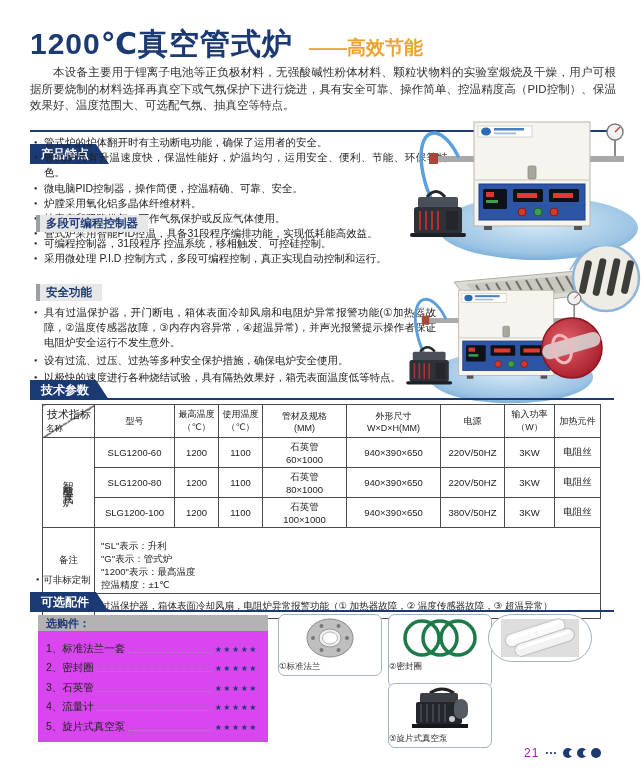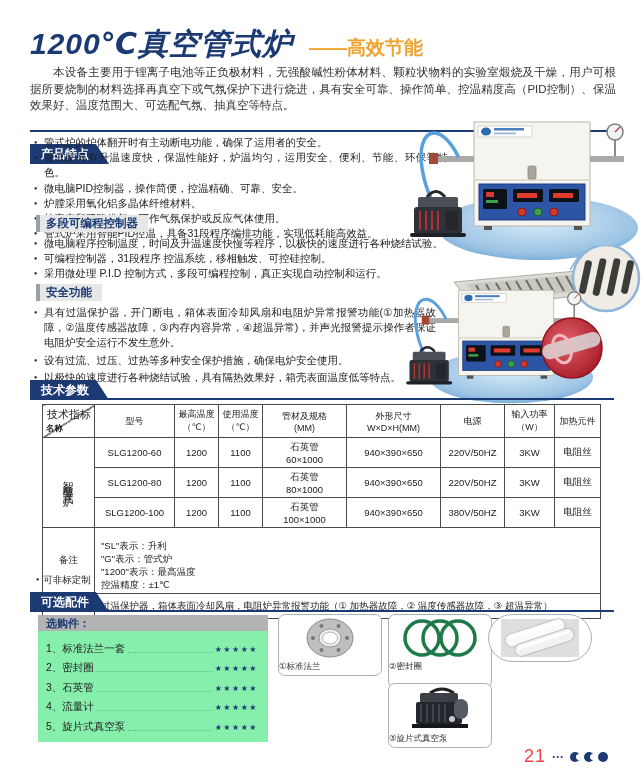--- a/index.html
+++ b/index.html
@@ -6,21 +6,21 @@
   html,body { background:#888; }
   body { display:flex; justify-content:center; }
   .page {
     position:relative; width:644px; height:771px; background:#ffffff;
     font-family:"Liberation Sans","DejaVu Sans",sans-serif; color:#222; overflow:hidden;
   }
   .abs { position:absolute; }
 
   
   .title-row { top:24px; left:30px; width:560px; display:flex; align-items:baseline; }
-  .main-title { font-size:30px; font-weight:bold; color:#1b3a73; letter-spacing:1px;font-style:italic; }
+  .main-title { font-size:30px; font-weight:bold; color:#1b3a73; letter-spacing:1px; }
   .sub-title { font-size:19px; font-weight:bold; color:#eda42e; margin-left:16px; }
   .intro { top:64px; left:30px; width:586px; font-size:11.5px; line-height:16.5px;
            color:#333; text-indent:2em; text-align:justify; }
 
   
   .banner { height:20px; background:#1b3a73; color:#fff; font-size:12px; font-weight:bold;
             line-height:20px; padding:0 20px 0 11px;
             clip-path:polygon(0 0, calc(100% - 13px) 0, 100% 100%, 0 100%); }
   .hairline { height:2px; background:#1b3a73; }
 
@@ -40,46 +40,46 @@
   .spec-table { border-collapse:collapse; table-layout:fixed; width:558px; background:#fff; }
   .spec-table th, .spec-table td { border:1px solid #4a4a4a; text-align:center;
       vertical-align:middle; font-weight:normal; font-size:9.5px; color:#222;
       white-space:pre-line; padding:1px; }
   .spec-table th { font-size:9px; }
   .diag { position:relative;
       background:linear-gradient(to bottom right, transparent calc(50% - 0.6px),
                  #4a4a4a calc(50% - 0.6px), #4a4a4a calc(50% + 0.6px),
                  transparent calc(50% + 0.6px)); }
   .diag-top { position:absolute; top:2px; right:3px; font-size:11px; }
-  .diag-bottom { position:absolute; bottom:2px; left:3px; font-size:8.5px;font-weight:bold; }
+  .diag-bottom { position:absolute; bottom:2px; left:3px; font-size:8.5px; }
   .vert-text { writing-mode:vertical-rl; text-orientation:upright; letter-spacing:3px;
                font-size:10.5px; display:inline-block; }
   .note-cell { text-align:left !important; padding-left:6px !important; }
   .note-cell span { display:inline-block; margin-right:26px; font-size:9.5px; }
   .safety-cell { text-align:left !important; padding-left:6px !important; }
   .footnote { font-size:9.5px; color:#222; }
   .footnote::before { content:"●"; font-size:5.5px; vertical-align:2px; margin-right:4px; }
 
   
-  .opt-box { width:230px; background:#86efac; padding-bottom:8px; }
+  .opt-box { width:230px; background:#d946ef; padding-bottom:8px; }
   .opt-head { height:16px; line-height:16px; background:#b3b3b3; color:#1b3a73;
               font-weight:bold; font-size:11px; padding:0 8px; }
   .opt-item { display:flex; align-items:flex-end; padding:0 10px 0 8px; height:19.5px; }
   .opt-num, .opt-name { font-size:10.5px; color:#222; }
   .opt-leader { flex:1; border-bottom:1.5px dotted #999; margin:0 3px 3px 3px; }
   .opt-stars { font-size:8px; letter-spacing:1.5px; color:#1b3a73; padding-bottom:2px; }
 
   .card { position:absolute; width:104px; border:1px solid #a7b2bb; border-radius:7px;
           background:#fff; overflow:hidden; }
   .card .card-img { display:flex; justify-content:center; align-items:center; }
   .card .cap { font-size:8.5px; color:#333; padding-bottom:3px; }
 
   
   .footer { display:flex; align-items:center; gap:4px; }
-  .page-num { font-size:18px; color:#ef4444; letter-spacing:1px; }
+  .page-num { font-size:12px; color:#a21caf; letter-spacing:1px; }
   .footer-dots { font-size:12px; color:#1b3a73; font-weight:bold; margin:0 2px; }
   .pac { position:relative; width:10px; height:10px; border-radius:50%; background:#1b3a73;
          display:inline-block; }
   .pac::after { content:""; position:absolute; right:-2px; top:2px; width:6px; height:6px;
                 border-radius:50%; background:#fff; }
   .pac.solid::after { display:none; }
 </style>
 </head>
 <body>
 
@@ -153,21 +153,20 @@
     <li>管式炉的炉体翻开时有主动断电功能，确保了运用者的安全。</li>
     <li>管式炉具有升温速度快，保温性能好，炉温均匀，运用安全、便利、节能、环保等特色。</li>
     <li>微电脑PID控制器，操作简便，控温精确、可靠、安全。</li>
     <li>炉膛采用氧化铝多晶体纤维材料。</li>
     <li>抽真空和双路供气，可作气氛保护或反应气体使用。</li>
     <li>管式炉采用智能PID控温，具备31段程序编排功能，实现低耗能高效益。</li>
   </ul>
 
   <div class="abs subhead" style="top:215px;left:36px;">多段可编程控制器</div>
   <ul class="abs blist" style="top:236px;left:34px;width:414px;">
-    <li>微电脑程序控制温度，时间及升温速度快慢等程序，以极快的速度进行各种烧结试验。</li>
     <li>可编程控制器，31段程序 控温系统，移相触发、可控硅控制。</li>
     <li>采用微处理 P.I.D 控制方式，多段可编程控制，真正实现自动控制和运行。</li>
   </ul>
 
   <div class="abs subhead" style="top:284px;left:36px;">安全功能</div>
   <ul class="abs blist spaced" style="top:305px;left:34px;width:402px;">
     <li>具有过温保护器，开门断电，箱体表面冷却风扇和电阻炉异常报警功能(①加热器故障，②温度传感器故障，③内存内容异常，④超温异常)，并声光报警提示操作者保证电阻炉安全运行不发生意外。</li>
     <li>设有过流、过压、过热等多种安全保护措施，确保电炉安全使用。</li>
     <li>以极快的速度进行各种烧结试验，具有隔热效果好，箱壳表面温度低等特点。</li>
   </ul>

